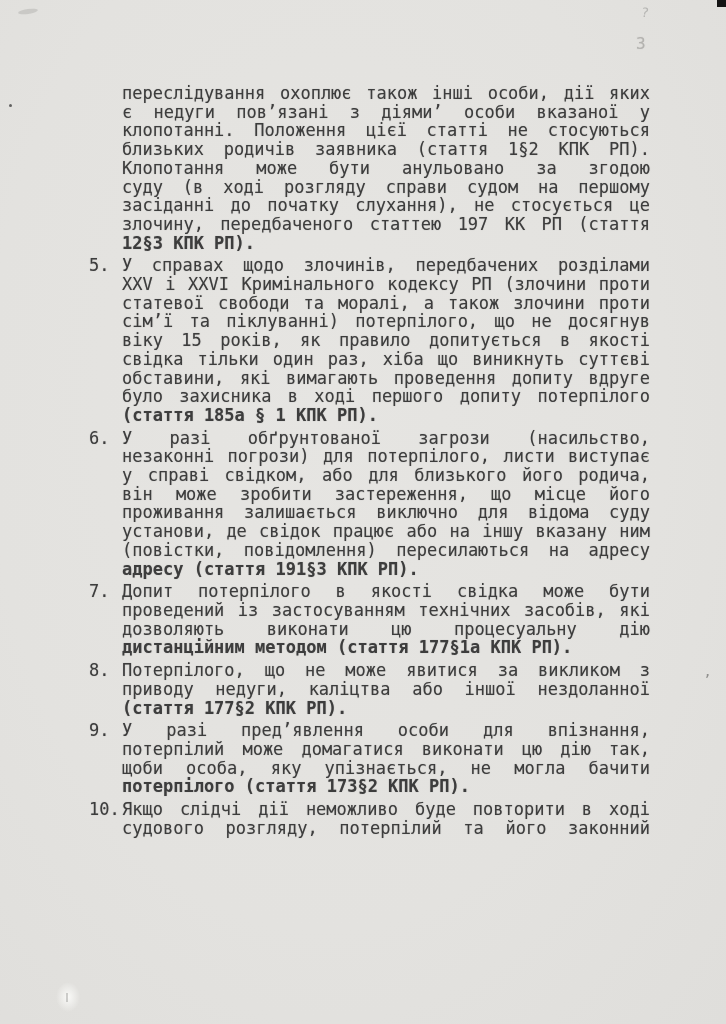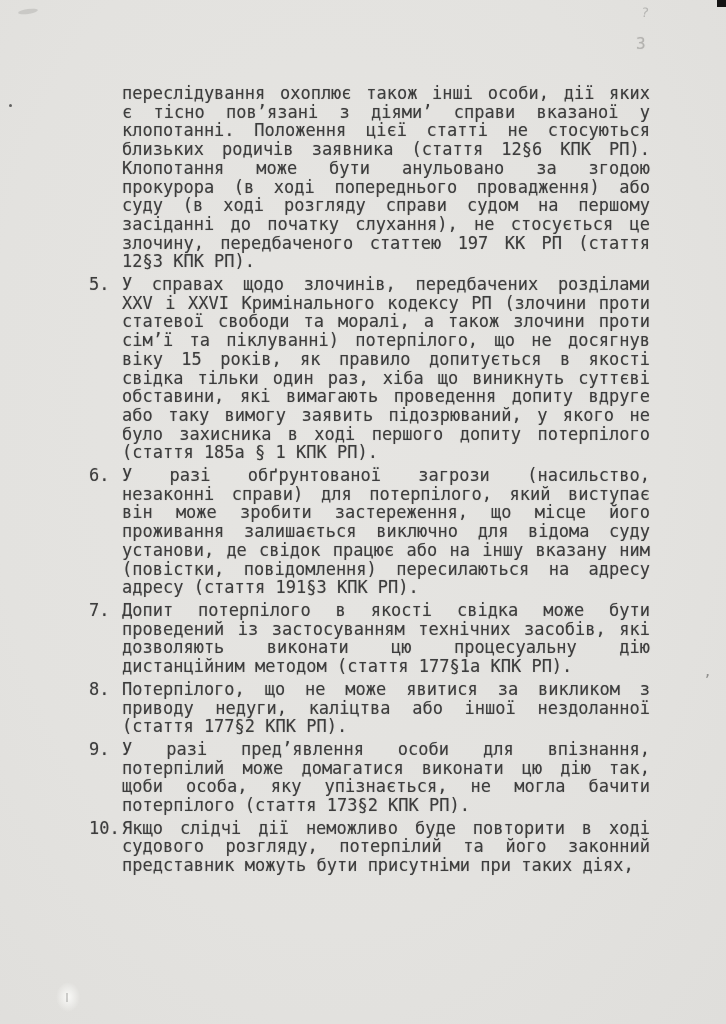--- a/index.html
+++ b/index.html
@@ -19,21 +19,21 @@
   }
   .para{position:relative;margin:0 0 4px 0;}
   .para:last-child{margin-bottom:15px;}
   .num{position:absolute;left:-33px;top:0;white-space:pre;}
   .line{
     text-align:justify;
     text-align-last:justify;
     text-justify:inter-word;
     white-space:normal;
   }
-  .line.last{text-align:left;text-align-last:left;}
+  .line.last{text-align:left;text-align-last:left;font-weight:bold;}
   .page-number{
     position:absolute;left:636px;top:34px;
     font-size:16px;color:#b3b2af;
     text-shadow:0 0 1px rgba(179,178,175,0.5);
   }
   .smudge-mark{
     position:absolute;left:641px;top:5px;
     font-size:13px;color:#8a8a88;opacity:.5;
     transform:rotate(8deg);
   }
@@ -74,47 +74,46 @@
   <div class="smudge-mark">?</div>
   <div class="page-number">3</div>
   <div class="left-dot"></div>
   <div class="stray-quote">’</div>
   <div class="bottom-blob"></div>
   <div class="bottom-tick"></div>
 
   <div class="body-col">
       <div class="para">
         <div class="line">переслідування охоплює також інші особи, дії яких</div>
-        <div class="line">є тісно пов’язані з діями’ справи вказаної у</div>
+        <div class="line">є недуги пов’язані з діями’ особи вказаної у</div>
         <div class="line">клопотанні. Положення цієї статті не стосуються</div>
-        <div class="line">близьких родичів заявника (стаття 12§6 КПК РП).</div>
+        <div class="line">близьких родичів заявника (стаття 1§2 КПК РП).</div>
         <div class="line">Клопотання може бути анульовано за згодою</div>
-        <div class="line">прокурора (в ході попереднього провадження) або</div>
         <div class="line">суду (в ході розгляду справи судом на першому</div>
         <div class="line">засіданні до початку слухання), не стосується це</div>
         <div class="line">злочину, передбаченого статтею 197 КК РП (стаття</div>
         <div class="line last">12§3 КПК РП).</div>
       </div>
       <div class="para">
         <span class="num">5.</span>
         <div class="line">У справах щодо злочинів, передбачених розділами</div>
         <div class="line">XXV і XXVI Кримінального кодексу РП (злочини проти</div>
         <div class="line">статевої свободи та моралі, а також злочини проти</div>
         <div class="line">сім’ї та піклуванні) потерпілого, що не досягнув</div>
         <div class="line">віку 15 років, як правило допитується в якості</div>
         <div class="line">свідка тільки один раз, хіба що виникнуть суттєві</div>
         <div class="line">обставини, які вимагають проведення допиту вдруге</div>
-        <div class="line">або таку вимогу заявить підозрюваний, у якого не</div>
         <div class="line">було захисника в ході першого допиту потерпілого</div>
         <div class="line last">(стаття 185а § 1 КПК РП).</div>
       </div>
       <div class="para">
         <span class="num">6.</span>
         <div class="line">У разі обґрунтованої загрози (насильство,</div>
-        <div class="line">незаконні справи) для потерпілого, який виступає</div>
+        <div class="line">незаконні погрози) для потерпілого, листи виступає</div>
+        <div class="line">у справі свідком, або для близького його родича,</div>
         <div class="line">він може зробити застереження, що місце його</div>
         <div class="line">проживання залишається виключно для відома суду</div>
         <div class="line">установи, де свідок працює або на іншу вказану ним</div>
         <div class="line">(повістки, повідомлення) пересилаються на адресу</div>
         <div class="line last">адресу (стаття 191§3 КПК РП).</div>
       </div>
       <div class="para">
         <span class="num">7.</span>
         <div class="line">Допит потерпілого в якості свідка може бути</div>
         <div class="line">проведений із застосуванням технічних засобів, які</div>
@@ -131,17 +130,16 @@
         <span class="num">9.</span>
         <div class="line">У разі пред’явлення особи для впізнання,</div>
         <div class="line">потерпілий може домагатися виконати цю дію так,</div>
         <div class="line">щоби особа, яку упізнається, не могла бачити</div>
         <div class="line last">потерпілого (стаття 173§2 КПК РП).</div>
       </div>
       <div class="para">
         <span class="num">10.</span>
         <div class="line">Якщо слідчі дії неможливо буде повторити в ході</div>
         <div class="line">судового розгляду, потерпілий та його законний</div>
-        <div class="line last">представник можуть бути присутніми при таких діях,</div>
       </div>
     </div>
 
 </div>
 
 </body></html>

